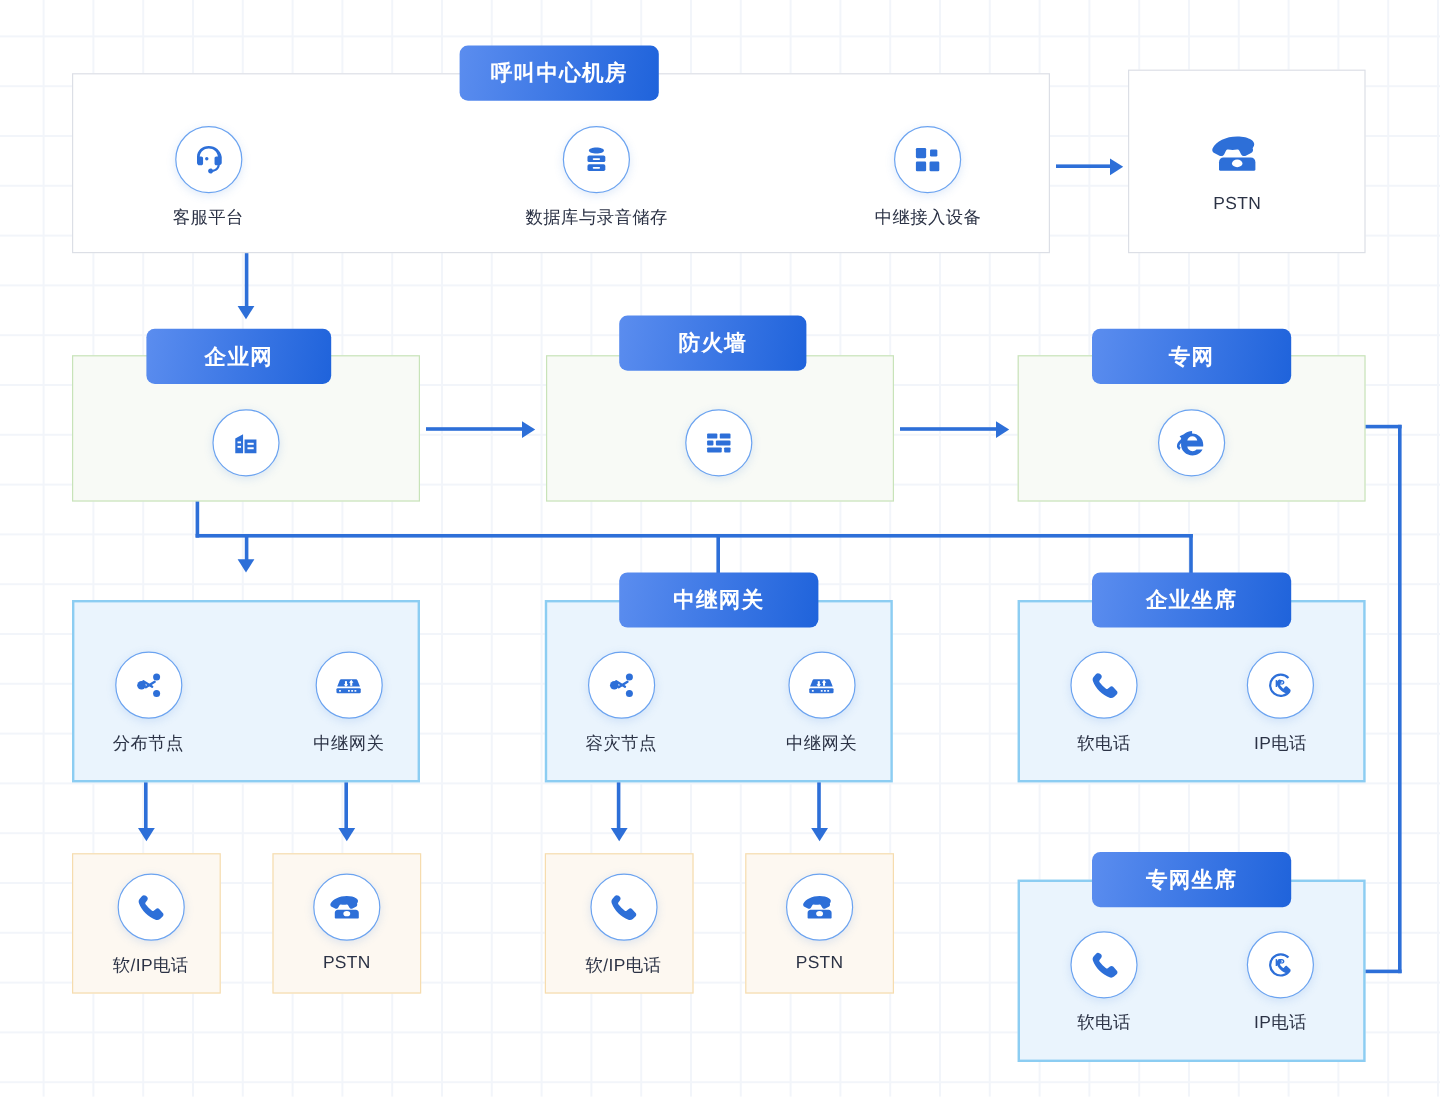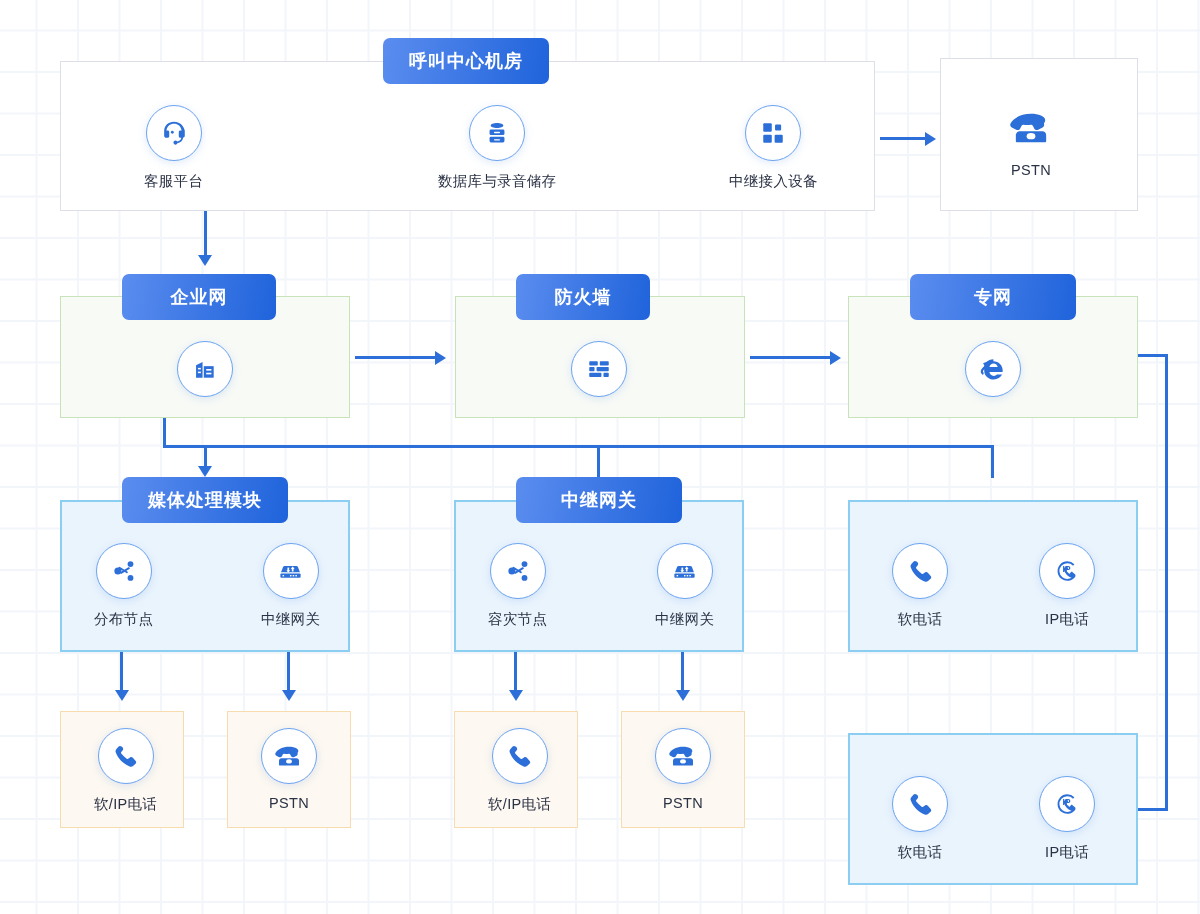--- a/index.html
+++ b/index.html
@@ -160,21 +160,21 @@
           <rect fill="#ffffff" x="7.3" y="14.6" width="3.6" height="1.9"></rect>
           <rect fill="#ffffff" x="7.3" y="19.2" width="3.6" height="1.9"></rect>
           <rect fill="#ffffff" x="17.5" y="16" width="6.4" height="2"></rect>
           <rect fill="#ffffff" x="17.5" y="20.6" width="6.4" height="2"></rect>
         </svg>
       </span>
     </div>
   </div>
 
   <div class="box box-green" style="left:455px; top:296px; width:290px; height:122px;"></div>
-  <div class="pill" style="left:516px; top:274px; width:134px;">防火墙</div>
+  <div class="pill" style="left:516px; top:263px; width:156px;">防火墙</div>
   <div class="node" style="left:571px; top:341px;">
     <div class="circle">
       <span class="plain-icon">
         <svg width="26" height="26" viewBox="0 0 32 32">
           <rect fill="#2d6fd8" x="4" y="6.5" width="10.5" height="5.2" rx="1"></rect>
           <rect fill="#2d6fd8" x="17" y="6.5" width="11" height="5.2" rx="1"></rect>
           <rect fill="#2d6fd8" x="4" y="13.6" width="6.5" height="5.2" rx="1"></rect>
           <rect fill="#2d6fd8" x="13" y="13.6" width="15" height="5.2" rx="1"></rect>
           <rect fill="#2d6fd8" x="4" y="20.7" width="15" height="5.2" rx="1"></rect>
           <rect fill="#2d6fd8" x="21.5" y="20.7" width="6.5" height="5.2" rx="1"></rect>
@@ -205,21 +205,20 @@
   <div class="ln lnh" style="left:163px; top:445px; width:831px;"></div>
 
   <div class="ln lnv" style="left:203.5px; top:445px; height:25px;"></div>
   <div class="arrow-down" style="left:198px; top:466px;"></div>
 
   <div class="ln lnv" style="left:597px; top:445px; height:33px;"></div>
 
   <div class="ln lnv" style="left:991px; top:445px; height:33px;"></div>
 
   <div class="box box-blue" style="left:60px; top:500px; width:290px; height:152px;"></div>
-  <div class="pill" style="left:122px; top:477px; width:166px;">媒体处理模块</div>
   <div class="node" style="left:94px; top:543px;font-family:Liberation Serif, serif;">
     <div class="circle">
       <span class="plain-icon">
         <svg width="26" height="26" viewBox="0 0 32 32">
           <circle fill="#2d6fd8" cx="24" cy="7.5" r="3.6"></circle>
           <circle fill="#2d6fd8" cx="24" cy="24.5" r="3.6"></circle>
           <circle fill="#2d6fd8" cx="8.5" cy="16" r="4.4"></circle>
           <rect fill="#2d6fd8" x="10" y="10.4" width="13" height="2.4" rx="1.2" transform="rotate(31 10 10.4)"></rect>
           <rect fill="#2d6fd8" x="11.3" y="17.6" width="13" height="2.4" rx="1.2" transform="rotate(-31 11.3 17.6)"></rect>
         </svg>
@@ -277,20 +276,21 @@
           <rect fill="#ffffff" x="15.4" y="20.2" width="1.8" height="1.6"></rect>
           <rect fill="#ffffff" x="18.6" y="20.2" width="1.8" height="1.6"></rect>
           <rect fill="#ffffff" x="21.8" y="20.2" width="1.8" height="1.6"></rect>
         </svg>
       </span>
     </div>
     <div class="node-label">中继网关</div>
   </div>
 
   <div class="box box-blue" style="left:848px; top:500px; width:290px; height:152px;"></div>
+  <div class="pill" style="left:910px; top:477px; width:166px;">企业坐席</div>
   <div class="node" style="left:892px; top:543px;">
     <div class="circle">
       <span class="plain-icon">
         <svg width="27" height="27" viewBox="0 0 32 32">
           <path fill="#2d6fd8" d="M11.1 4.2c-1-.9-2.6-.8-3.5.2L5.3 7c-1.1 1.2-1.4 2.9-.8 4.4 1.4 3.6 3.6 7 6.5 9.9 2.9 2.9 6.3 5.1 9.9 6.5 1.5.6 3.2.3 4.4-.8l2.6-2.3c1-.9 1.1-2.5.2-3.5l-3.4-3.8c-.9-1-2.4-1.1-3.4-.3l-2.2 1.7c-.5.4-1.2.4-1.7 0-2.4-1.9-4.5-4-6.4-6.4-.4-.5-.4-1.2 0-1.7l1.7-2.2c.8-1 .7-2.5-.3-3.4l-1.3-1.2z"></path>
         </svg>
       </span>
     </div>
     <div class="node-label">软电话</div>
   </div>
@@ -366,20 +366,21 @@
       </span>
     </div>
     <div class="node-label">PSTN</div>
   </div>
 
   <div class="ln lnh" style="left:1138px; top:354px; width:30px;"></div>
   <div class="ln lnv" style="left:1165px; top:354px; height:457px;"></div>
   <div class="ln lnh" style="left:1138px; top:808px; width:30px;"></div>
 
   <div class="box box-blue" style="left:848px; top:733px; width:290px; height:152px;"></div>
+  <div class="pill" style="left:910px; top:710px; width:166px;">专网坐席</div>
   <div class="node" style="left:892px; top:776px;">
     <div class="circle">
       <span class="plain-icon">
         <svg width="27" height="27" viewBox="0 0 32 32">
           <path fill="#2d6fd8" d="M11.1 4.2c-1-.9-2.6-.8-3.5.2L5.3 7c-1.1 1.2-1.4 2.9-.8 4.4 1.4 3.6 3.6 7 6.5 9.9 2.9 2.9 6.3 5.1 9.9 6.5 1.5.6 3.2.3 4.4-.8l2.6-2.3c1-.9 1.1-2.5.2-3.5l-3.4-3.8c-.9-1-2.4-1.1-3.4-.3l-2.2 1.7c-.5.4-1.2.4-1.7 0-2.4-1.9-4.5-4-6.4-6.4-.4-.5-.4-1.2 0-1.7l1.7-2.2c.8-1 .7-2.5-.3-3.4l-1.3-1.2z"></path>
         </svg>
       </span>
     </div>
     <div class="node-label">软电话</div>
   </div>

